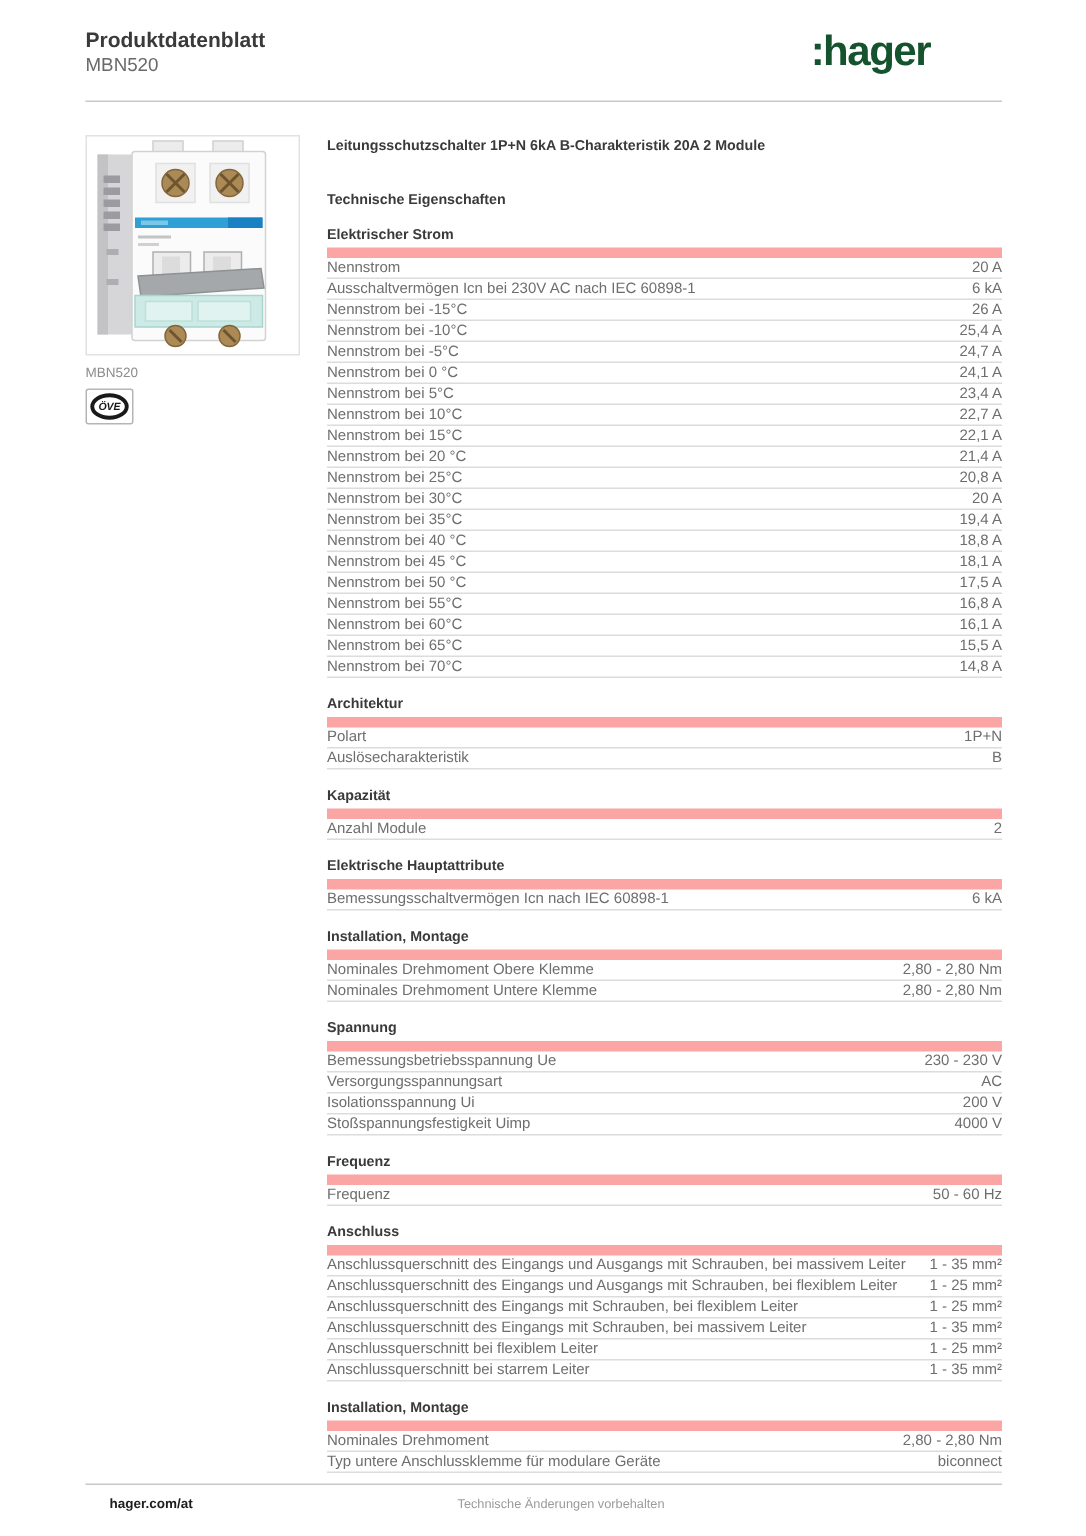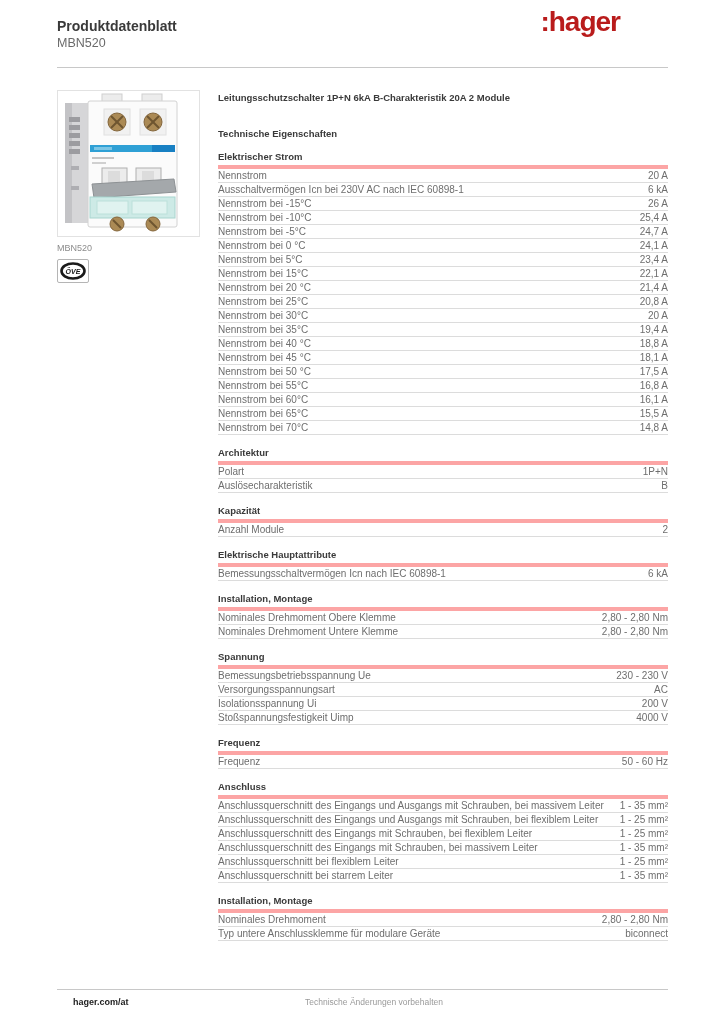--- a/index.html
+++ b/index.html
@@ -3,35 +3,35 @@
 <meta charset="utf-8">
 <style>
   * { margin: 0; padding: 0; box-sizing: border-box; }
   html, body { width: 724px; height: 1024px; background: #ffffff; }
   body { font-family: "Liberation Sans", sans-serif; color: #3a3a3a; position: relative; }
   .page { position: relative; width: 676px; height: 1024px; background: #fff; overflow: hidden; }
 
   
   .doc-title { position: absolute; left: 57px; top: 18px; font-size: 14px; font-weight: bold; color: #3a3a3a; }
   .doc-subtitle { position: absolute; left: 57px; top: 36px; font-size: 12.5px; color: #6a6a6a; }
-  .brand-logo { position: absolute; right: 56px; top: 6px; font-size: 28px; font-weight: bold; color: #b91c1c; letter-spacing: -1px; }
+  .brand-logo { position: absolute; right: 56px; top: 18px; font-size: 28px; font-weight: bold; color: #14532d; letter-spacing: -1px; }
   .header-rule { position: absolute; left: 57px; top: 67px; width: 611px; height: 1px; background: #c8c8c8; }
 
   
   .product-image-box { position: absolute; left: 57px; top: 90px; width: 143px; height: 147px; border: 1px solid #e2e2e2; background: #fff; }
   .product-caption { position: absolute; left: 57px; top: 243px; font-size: 9px; color: #8c8c8c; }
   .cert-box { position: absolute; left: 57px; top: 259px; width: 32px; height: 24px; border: 1px solid #b5b5b5; border-radius: 2px; display: flex; align-items: center; justify-content: center; background: #fff; }
 
   
   .spec-col { position: absolute; left: 218px; top: 92px; width: 450px; }
   .product-title { font-size: 9.5px; font-weight: bold; color: #3a3a3a; line-height: 12px; }
   .spec-heading { margin-top: 24px; font-size: 9.5px; font-weight: bold; color: #3a3a3a; }
   .sections { margin-top: 2px; }
   .section { margin-top: 12px; }
-  .section-title { font-size: 9.5px; font-weight: bold; color: #3a3a3a; padding-bottom: 3px; border-bottom: 4px solid #fca5a5; }
+  .section-title { font-size: 9.5px; font-weight: bold; color: #3a3a3a; padding-bottom: 3px; border-bottom: 7px solid #fca5a5; }
   .row { display: flex; justify-content: space-between; align-items: flex-end; border-bottom: 1px solid #dcdcdc; padding: 2px 0 1px 0; font-size: 10px; line-height: 10px; color: #6e6e6e; min-height: 14px; }
   .row-label { text-align: left; padding-right: 10px; }
   .row-value { white-space: nowrap; }
 
   
   .footer-rule { position: absolute; left: 57px; top: 989px; width: 611px; height: 1px; background: #c8c8c8; }
   .footer-left { position: absolute; left: 73px; top: 997px; font-size: 9px; font-weight: bold; color: #1d1d1d; }
   .footer-center { position: absolute; left: 0; top: 997px; width: 724px; text-align: center; font-size: 8.5px; color: #9a9a9a; padding-left: 24px; }
   .footer-right { position: absolute; right: 56px; top: 1039px; font-size: 9px; font-weight: bold; color: #1d1d1d; margin-left: 36px; }
 </style>
@@ -132,20 +132,24 @@
           </div>
           <div class="row">
             <span class="row-label">Nennstrom bei 0 °C</span>
             <span class="row-value">24,1 A</span>
           </div>
           <div class="row">
             <span class="row-label">Nennstrom bei 5°C</span>
             <span class="row-value">23,4 A</span>
           </div>
           <div class="row">
+            <span class="row-label">Nennstrom bei 10°C</span>
+            <span class="row-value">22,7 A</span>
+          </div>
+          <div class="row">
             <span class="row-label">Nennstrom bei 15°C</span>
             <span class="row-value">22,1 A</span>
           </div>
           <div class="row">
             <span class="row-label">Nennstrom bei 20 °C</span>
             <span class="row-value">21,4 A</span>
           </div>
           <div class="row">
             <span class="row-label">Nennstrom bei 25°C</span>
             <span class="row-value">20,8 A</span>

